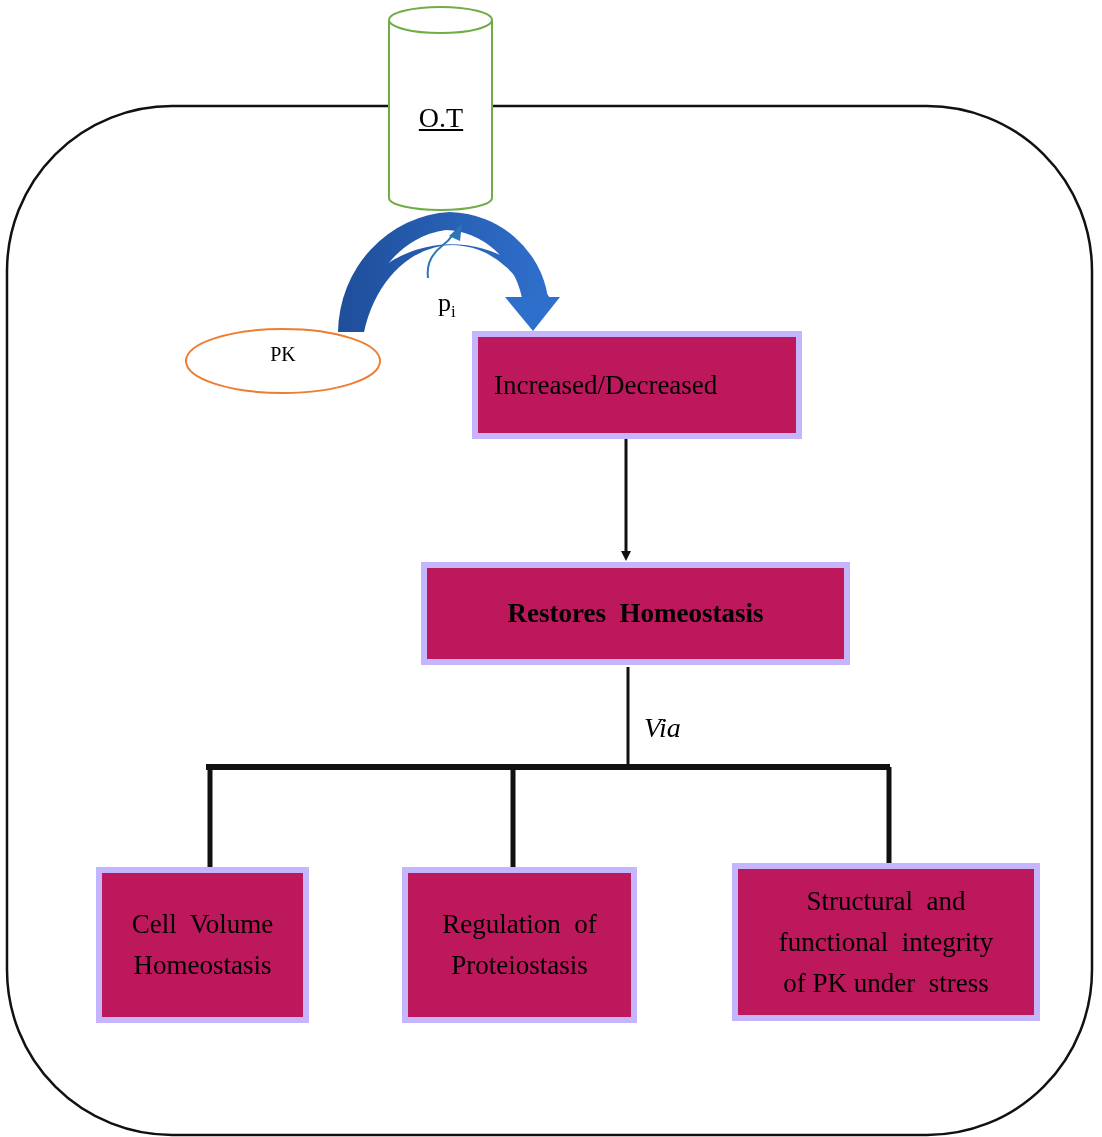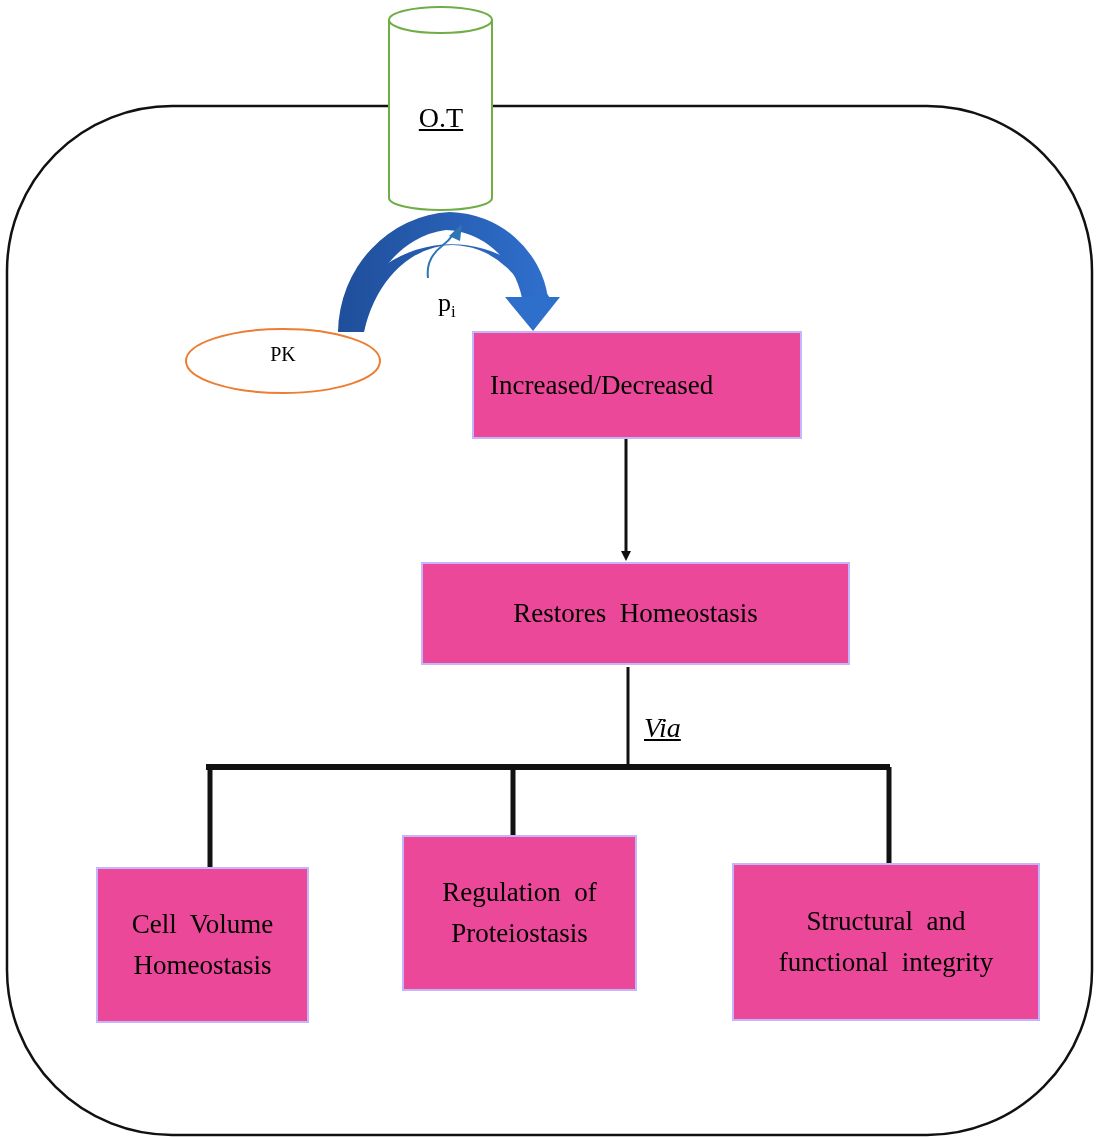--- a/index.html
+++ b/index.html
@@ -1,20 +1,20 @@
 <!DOCTYPE html>
 <html><head>
   <meta charset="utf-8">
   <style>
     html, body { margin: 0; padding: 0; background: #ffffff; }
     body { width: 1102px; height: 1137px; position: relative; overflow: hidden;
            font-family: "Liberation Serif", "DejaVu Serif", serif; color: #000; }
     svg.canvas { position: absolute; left: 0; top: 0; }
-    .box { position: absolute; box-sizing: border-box; border: 2px solid #c4b5fd;
-           background: #ec4899; display: flex; align-items: center; justify-content: center;
+    .box { position: absolute; box-sizing: border-box; border: 6px solid #c4b5fd;
+           background: #be185d; display: flex; align-items: center; justify-content: center;
            text-align: center; font-size: 27px; line-height: 41px; }
     .box span { display: block; }
     .lbl { position: absolute; font-size: 28px; }
   </style>
 </head>
 <body>
 
 <svg class="canvas" width="1102" height="1137" viewBox="0 0 1102 1137">
   <defs>
     <linearGradient id="arcGrad" x1="0" y1="0" x2="1" y2="0">
@@ -66,38 +66,39 @@
 <div class="lbl" style="left:414px; top:288px; font-size:26px;margin-left:24px;">
   <span>p</span><sub style="font-size:17px;">i</sub>
 </div>
 
 <div class="box" style="left:472px; top:331px; width:330px; height:108px; justify-content:flex-start; text-align:left; padding-left:16px;">
   <div>
     <span>Increased/Decreased</span>
   </div>
 </div>
 
-<div class="box" style="left:421px; top:562px; width:429px; height:103px;">
+<div class="box" style="left:421px; top:562px; width:429px; height:103px;font-weight:bold;">
   <span style="white-space:pre;">Restores  Homeostasis</span>
 </div>
 
-<div class="lbl" style="left:644px; top:712px; font-style:italic; font-size:28px;text-decoration:underline;">Via</div>
+<div class="lbl" style="left:644px; top:712px; font-style:italic; font-size:28px;">Via</div>
 
 <div class="box" style="left:80px; top:867px; width:213px; height:156px;margin-left:16px;">
   <div>
     <span style="white-space:pre;">Cell  Volume</span>
     <span>Homeostasis</span>
   </div>
 </div>
 
-<div class="box" style="left:402px; top:835px; width:235px; height:156px;">
+<div class="box" style="left:402px; top:867px; width:235px; height:156px;">
   <div>
     <span style="white-space:pre;">Regulation  of</span>
     <span>Proteiostasis</span>
   </div>
 </div>
 
 <div class="box" style="left:732px; top:863px; width:308px; height:158px;">
   <div>
     <span style="white-space:pre;">Structural  and</span>
     <span style="white-space:pre;">functional  integrity</span>
+    <span style="white-space:pre;">of PK under  stress</span>
   </div>
 </div>
 
 </body></html>

